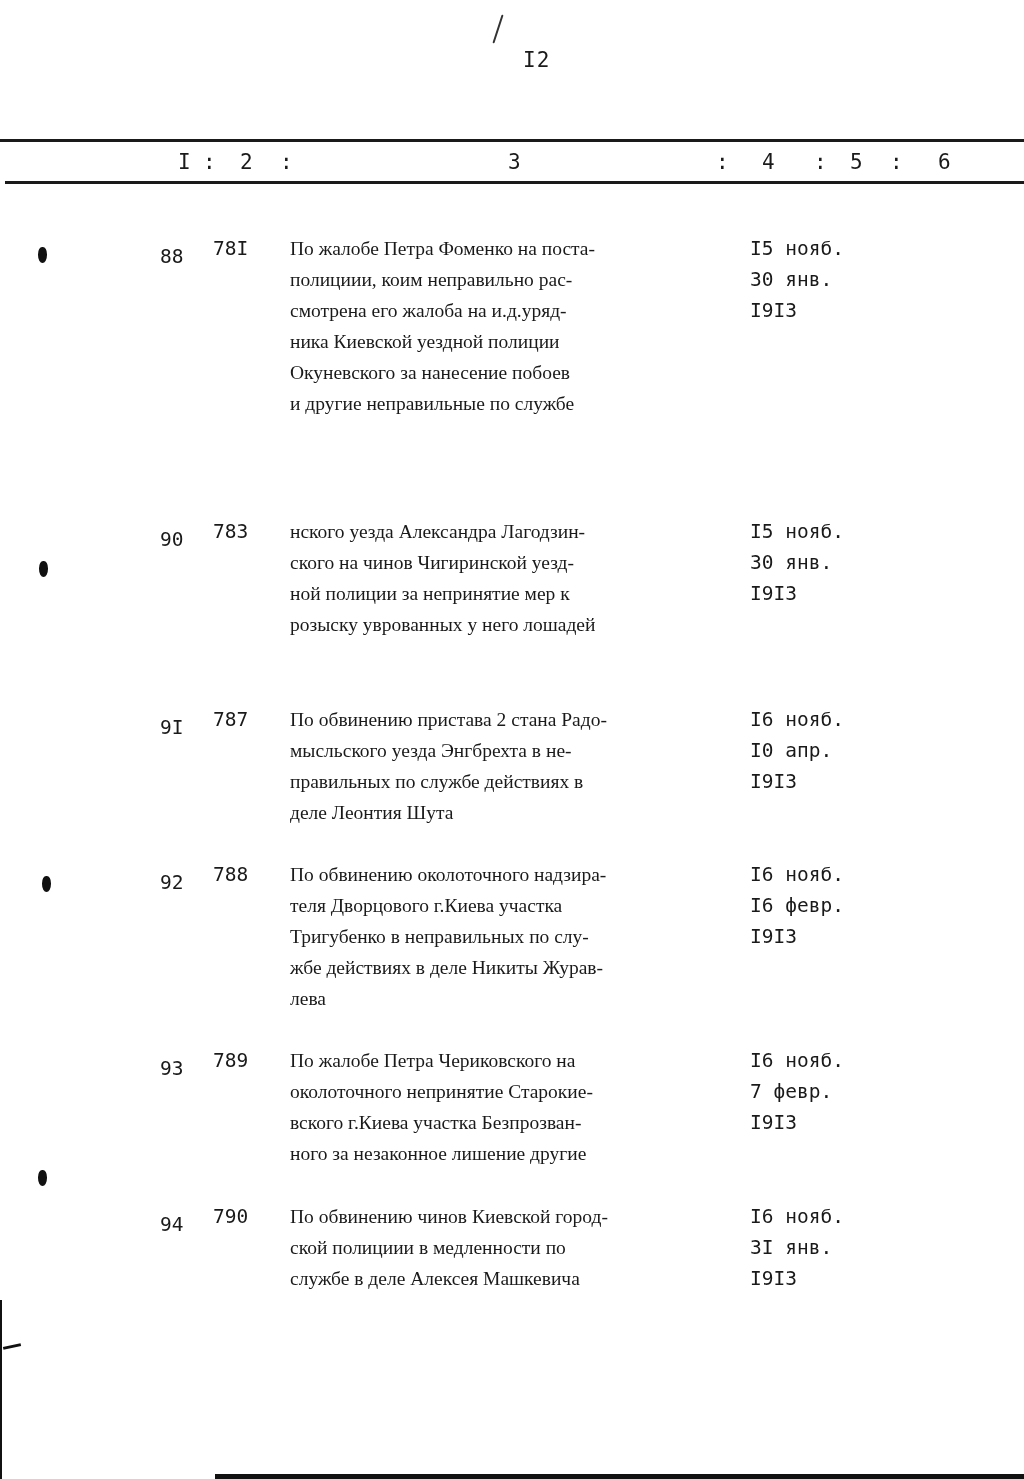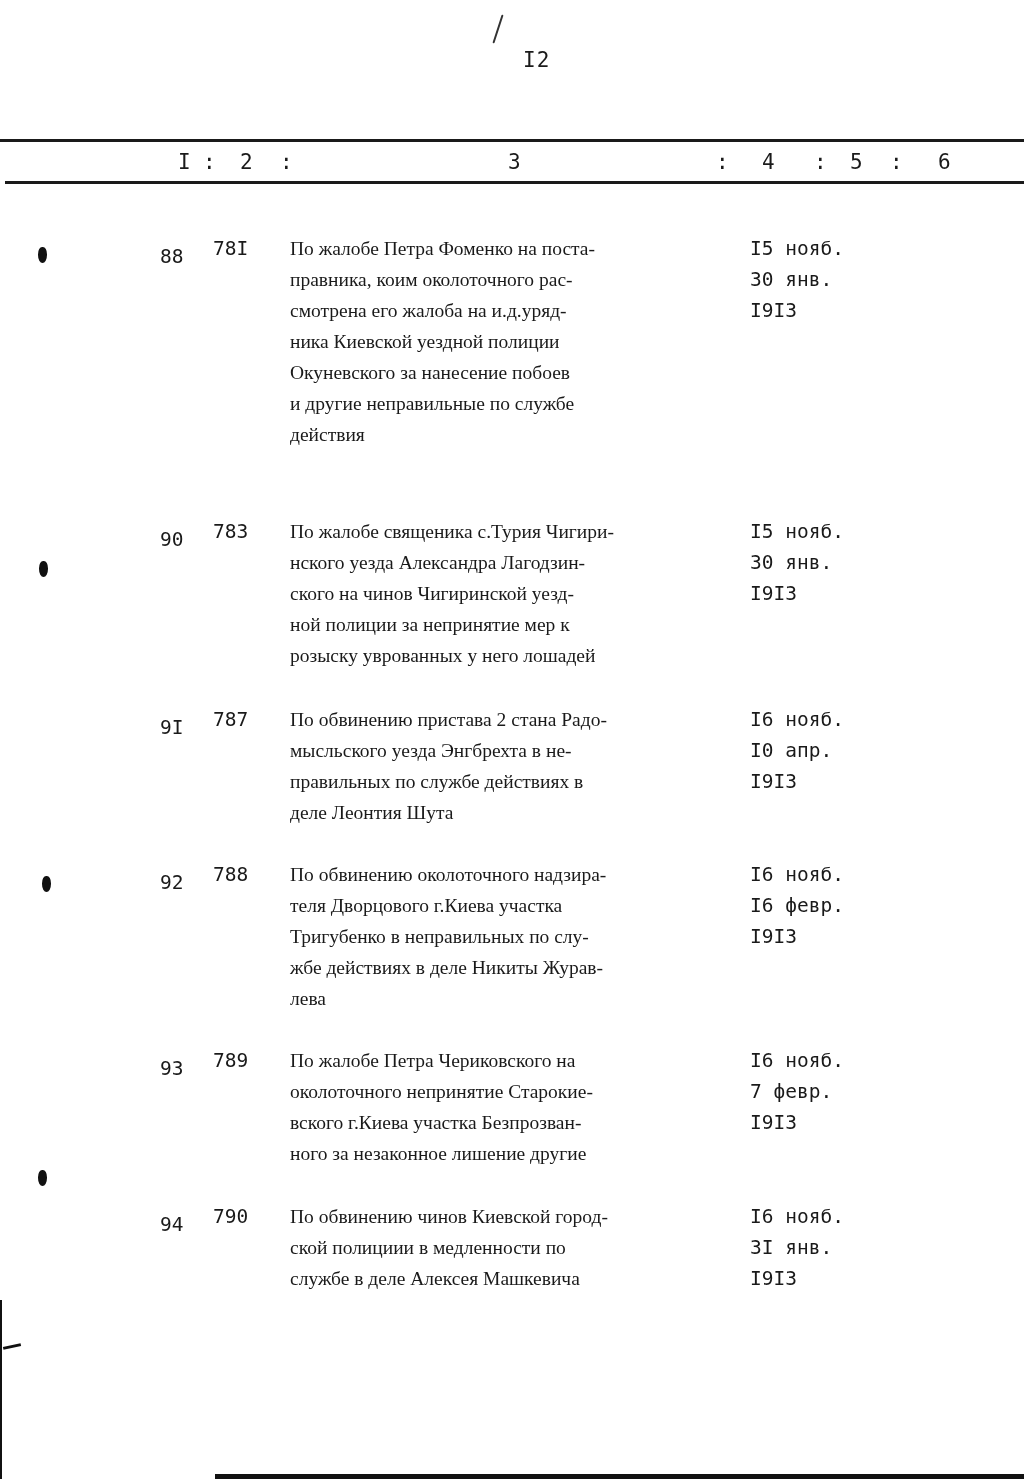--- a/index.html
+++ b/index.html
@@ -139,39 +139,37 @@
   <span style="left:890px">:</span>
   <span style="left:938px">6</span>
 </div>
 <div class="rule rule-bottom"></div>
 
 <div class="entry" style="top:233px">
   <span class="num">88</span>
   <span class="inv">78I</span>
   <div class="desc">
     <div>По жалобе Петра Фоменко на поста-</div>
-    <div>правника, коим околоточного рас-</div>
+    <div>полициии, коим неправильно рас-</div>
     <div>смотрена его жалоба на и.д.уряд-</div>
     <div>ника Киевской уездной полиции</div>
     <div>Окуневского за нанесение побоев</div>
     <div>и другие неправильные по службе</div>
-    <div>действия</div>
   </div>
   <div class="dates">
     <div>I5 нояб.</div>
     <div>30 янв.</div>
     <div>I9I3</div>
   </div>
 </div>
 
 <div class="entry" style="top:516px">
   <span class="num">90</span>
   <span class="inv">783</span>
   <div class="desc">
-    <div>По жалобе священика с.Турия Чигири-</div>
     <div>нского уезда Александра Лагодзин-</div>
     <div>ского на чинов Чигиринской уезд-</div>
     <div>ной полиции за непринятие мер к</div>
     <div>розыску уврованных у него лошадей</div>
   </div>
   <div class="dates">
     <div>I5 нояб.</div>
     <div>30 янв.</div>
     <div>I9I3</div>
   </div>

